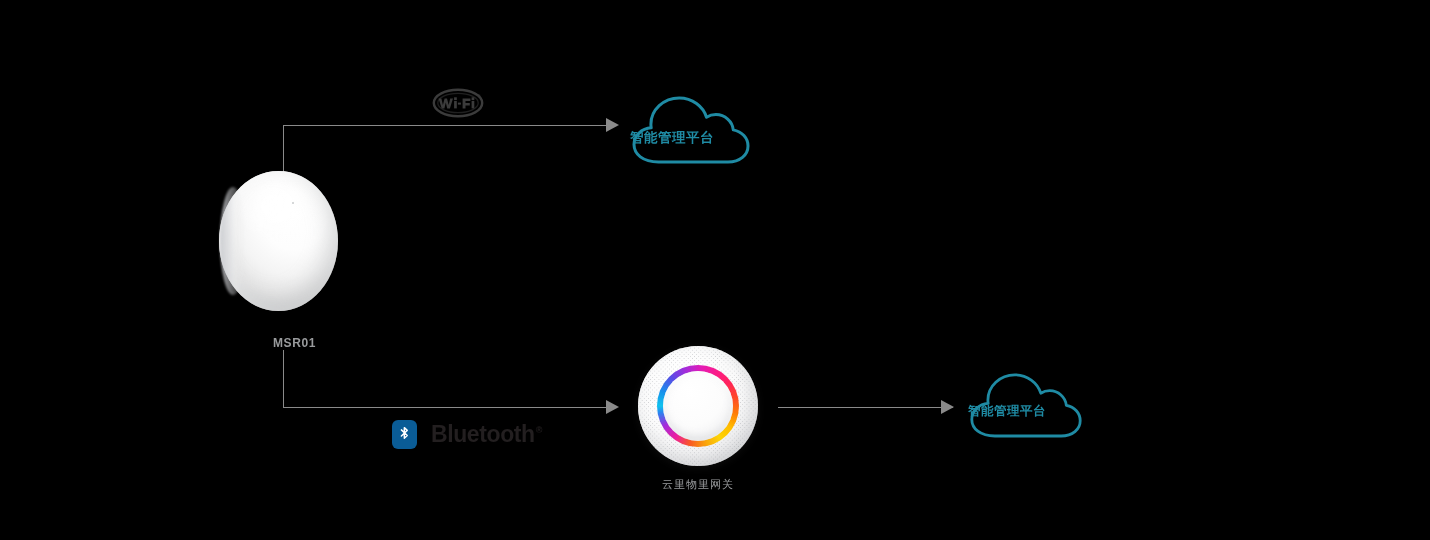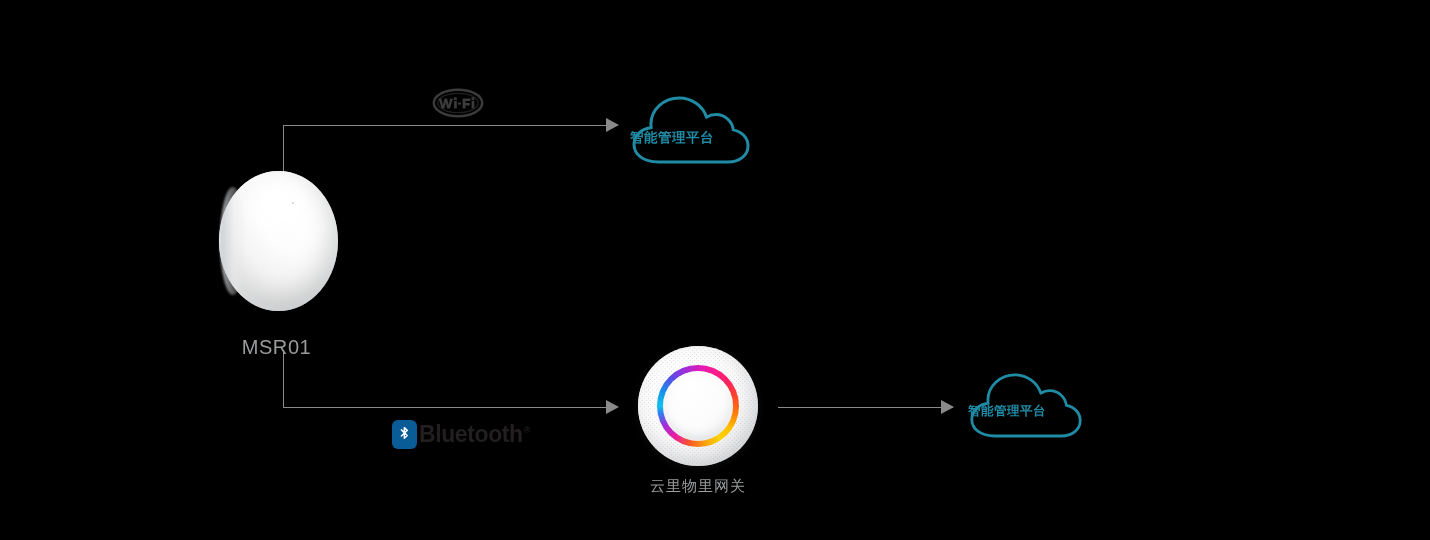--- a/index.html
+++ b/index.html
@@ -60,27 +60,28 @@
   #msr01-device .dot {
     position: absolute;
     left: 61%;
     top: 22%;
     width: 2px;
     height: 2px;
     border-radius: 50%;
     background: #c9cbcd;
   }
   #msr01-label {
-    left: 217px;
+    left: 235px;
     top: 336px;
     width: 119px;
     text-align: center;
     color: #999b9d;
-    font-size: 20px;
+    font-size: 12px;
     letter-spacing: 0.6px;
+    font-weight: bold;
   }
 
   
   #gateway-device {
     left: 638px;
     top: 346px;
     width: 120px;
     height: 120px;
   }
   #gateway-device .shell {
@@ -142,21 +143,21 @@
     background: radial-gradient(circle at 38% 28%, #ffffff 0%, #fcfcfc 52%, #f2f2f3 82%, #e8e9ea 100%);
     box-shadow: inset 0 2px 6px rgba(255,255,255,0.95),
                 inset 0 -3px 8px rgba(175,178,183,0.35);
   }
   #gateway-label {
     left: 618px;
     top: 477px;
     width: 160px;
     text-align: center;
     color: #9a9c9e;
-    font-size: 15px;
+    font-size: 11px;
     letter-spacing: 1px;
   }
 
   
   .cloud { position: absolute; }
   .cloud svg { display: block; overflow: visible; }
   .cloud .cloud-text {
     position: absolute;
     left: 0;
     width: 100%;
@@ -187,21 +188,21 @@
   #wifi-badge { left: 432px; top: 88px; width: 52px; height: 30px; }
   #wifi-badge svg { display: block; }
 
   
   #bluetooth-badge {
     left: 392px;
     top: 419px;
     height: 30px;
     display: flex;
     align-items: center;
-    gap: 2px;
+    gap: 14px;
   }
   #bluetooth-badge .bt-mark {
     width: 25px;
     height: 29px;
     border-radius: 6px;
     background: #0a5c96;
     display: flex;
     align-items: center;
     justify-content: center;
     flex: 0 0 auto;

